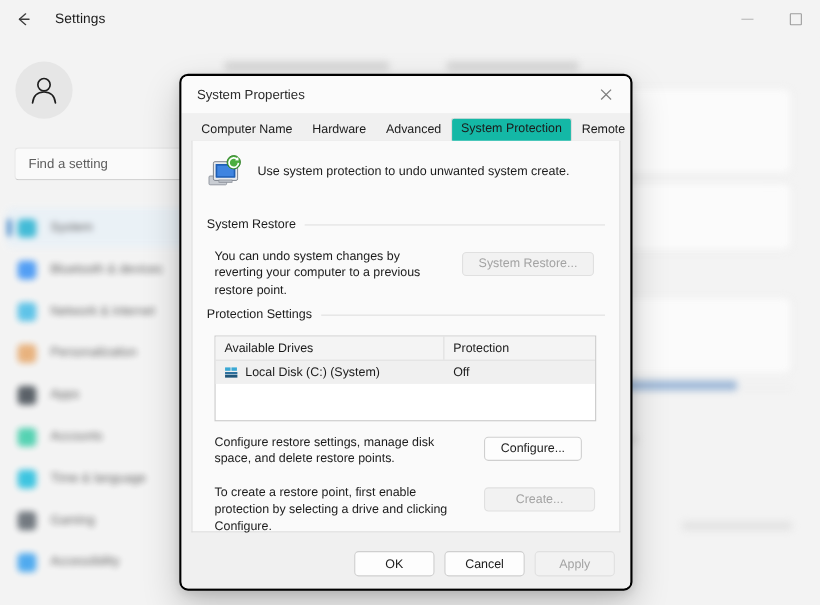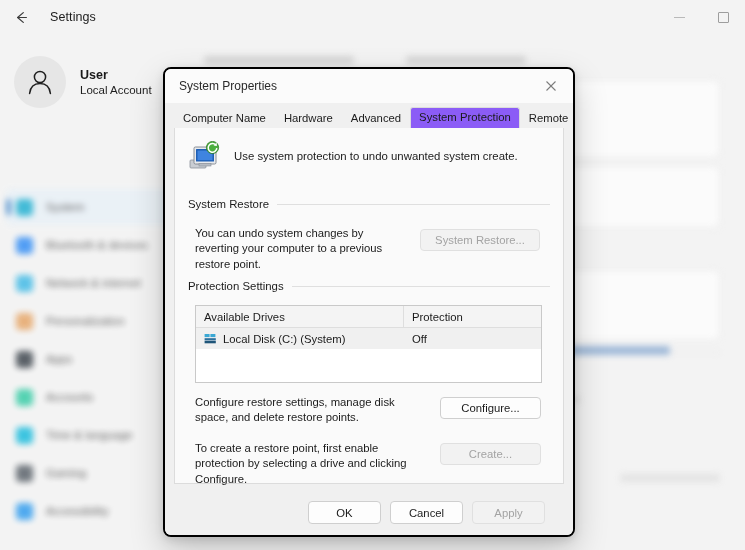--- a/index.html
+++ b/index.html
@@ -157,21 +157,21 @@
   .tab {
     font-size: 11.3px; color: #1b1b1b;
     padding: 2px 8px 3px 8px;
     height: 20px;
     display: flex; align-items: center;
     white-space: nowrap;
     border: 1px solid transparent;
     position: relative;
   }
   .tab.active {
-    background: #8b5cf6;
+    background: #14b8a6;
     border: 1px solid #dcdcdc;
     border-bottom-color: #fafafa;
     border-radius: 3px 3px 0 0;
     margin-bottom: -1px;
     height: 22px;
     padding-top: 0;
   }
 
   .tabpage {
     position: absolute; left: 9px; top: 25px; right: 9px; bottom: 6px;
@@ -236,21 +236,21 @@
     background: #f0f0f0;
   }
   .dt-td { font-size: 11.3px; color: #1b1b1b; display: flex; align-items: center; padding-left: 8px; }
   .dt-td.c1 { width: 208px; gap: 6px; }
   .dt-td.c2 { flex: 1; }
 
   .footer {
     position: absolute; left: 0; right: 0; bottom: 0; height: 45px;
     background: #f0f0f0;
     display: flex; align-items: center; justify-content: flex-end;
-    gap: 9px; padding-right: 28px;
+    gap: 9px; padding-right: 14px;
   }
   .footer .btn { height: 23px; width: 73px; padding: 0; }
 </style>
 </head>
 <body>
 
 <div id="root">
 
   <div class="settings-app">
 
@@ -275,26 +275,25 @@
 
     <div class="settings-left">
 
       <div class="account-block">
         <div class="avatar">
           <svg width="34" height="34" viewBox="0 0 34 34" aria-hidden="true">
             <circle cx="17" cy="12" r="5.6" fill="none" stroke="#1f1f1f" stroke-width="1.5"></circle>
             <path d="M6.6 28.5 C7.4 21.6 11.8 18.6 17 18.6 C22.2 18.6 26.6 21.6 27.4 28.5" fill="none" stroke="#1f1f1f" stroke-width="1.5" stroke-linecap="round"></path>
           </svg>
         </div>
-        <div class="acct-text">
-          <div class="acct-name">User</div>
-          <div class="acct-sub">Local Account</div>
-        </div>
-      </div>
-
+      </div>
+
+      <div class="search-box">
+        <span>Find a setting</span>
+      </div>
 
       <div class="nav-list">
         <div class="nav-item active">
           <span class="nav-ico" style="background:#3cb9d6"></span>
           <span class="nav-label">System</span>
         </div>
         <div class="nav-item">
           <span class="nav-ico" style="background:#4c9bf5"></span>
           <span class="nav-label">Bluetooth &amp; devices</span>
         </div>
@@ -420,21 +419,21 @@
                 <rect x="0.6" y="5.2" width="11.2" height="2.2" fill="#2b6f9c"></rect>
                 <rect x="0.6" y="7.9" width="11.2" height="2.4" fill="#1f5579"></rect>
               </svg>
               <span>Local Disk (C:) (System)</span>
             </div>
             <div class="dt-td c2">Off</div>
           </div>
         </div>
 
         <div class="desc" style="position:absolute; left:20px; top:267px; width:225px;">Configure restore settings, manage disk space, and delete restore points.</div>
-        <div class="btn" style="position:absolute; left:265px; top:269px; width:101px;">Configure...</div>
+        <div class="btn" style="position:absolute; left:265px; top:269px; width:89px;">Configure...</div>
 
         <div class="desc" style="position:absolute; left:20px; top:313px; width:235px;">To create a restore point, first enable protection by selecting a drive and clicking Configure.</div>
         <div class="btn disabled" style="position:absolute; left:265px; top:315px; width:101px;">Create...</div>
 
       </div>
     </div>
 
     <div class="footer">
       <div class="btn">OK</div>
       <div class="btn">Cancel</div>

